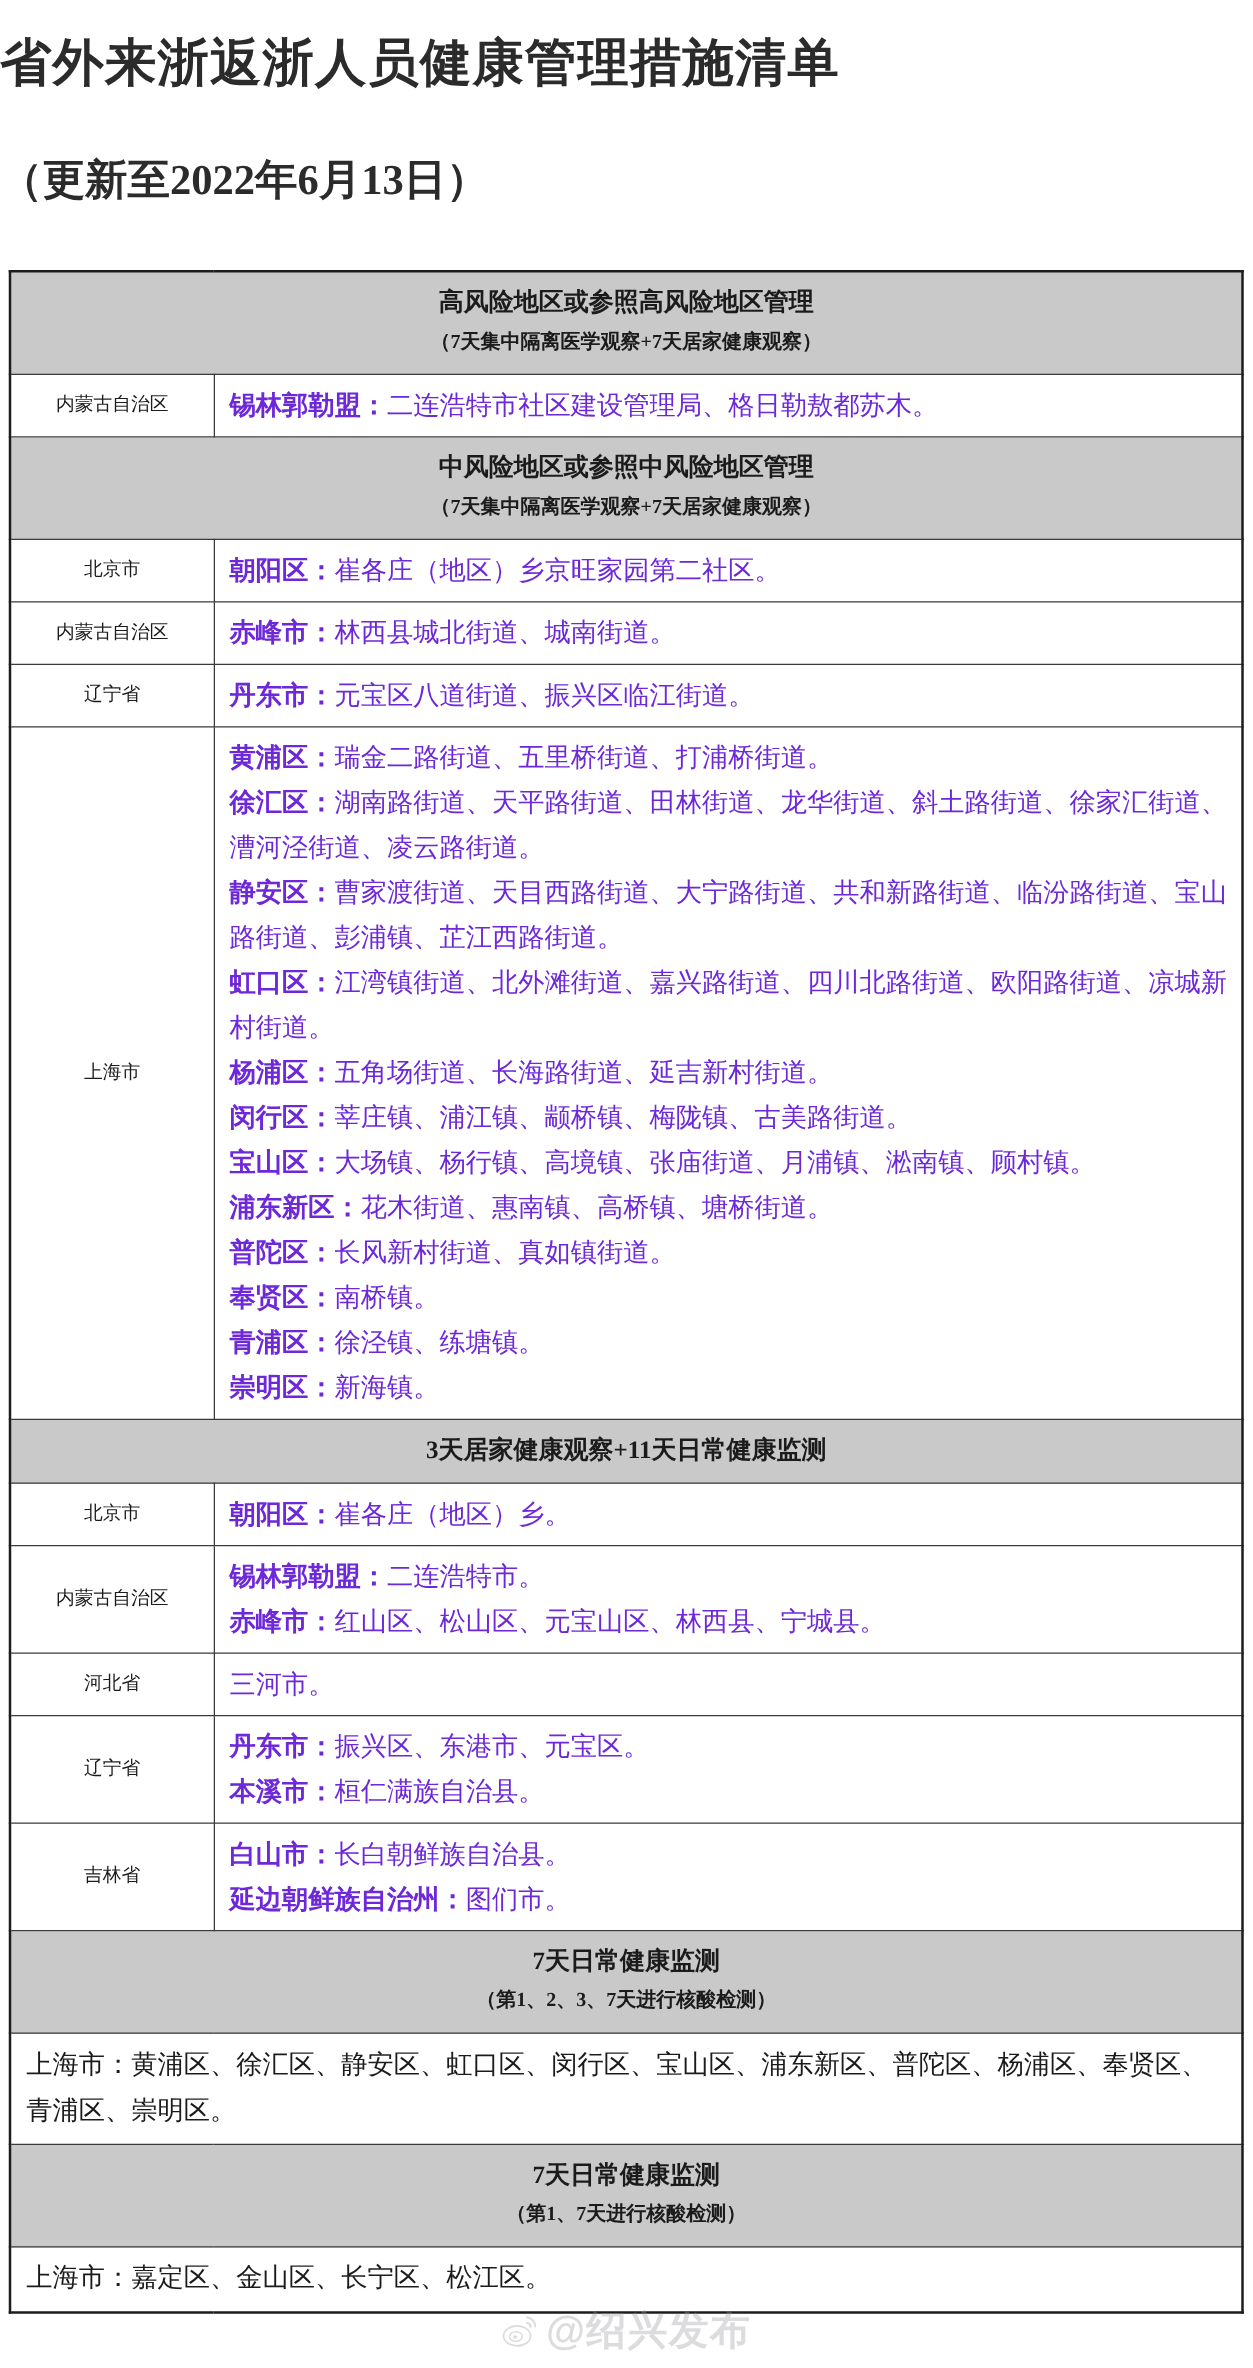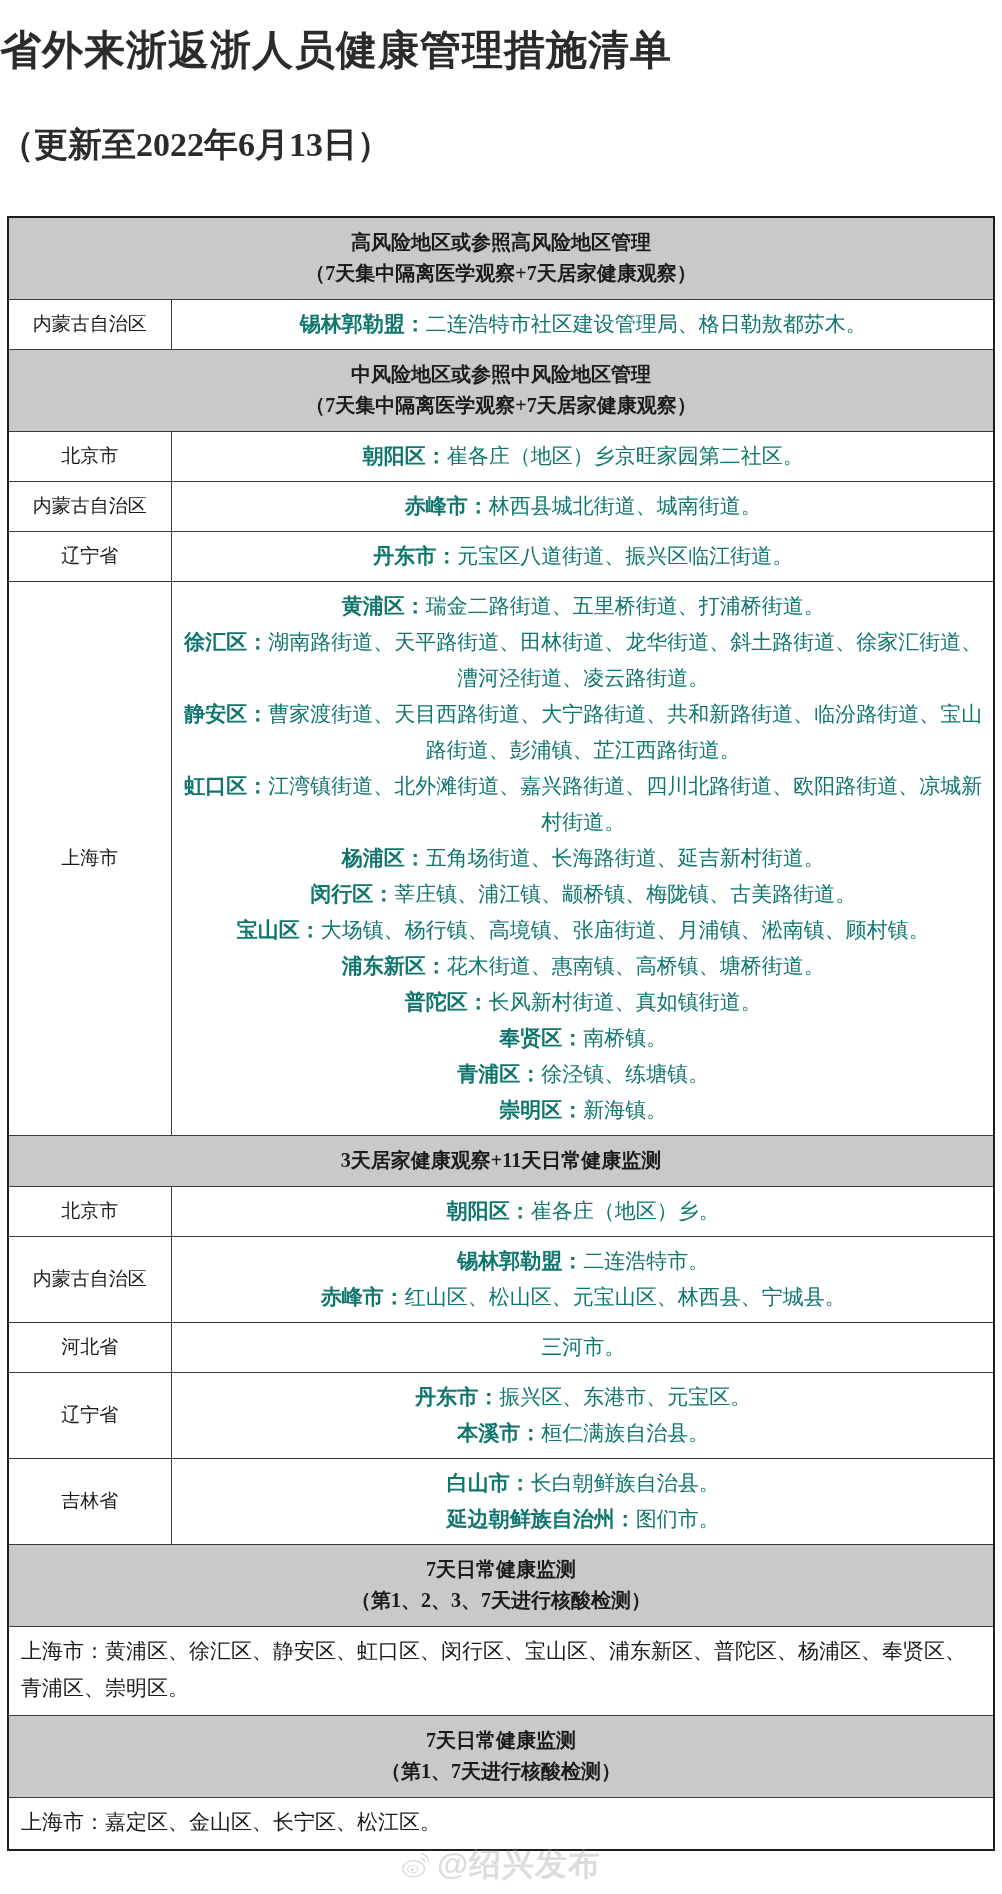--- a/index.html
+++ b/index.html
@@ -57,40 +57,40 @@
     background: #c9c9c9;
     text-align: center;
     font-weight: bold;
     font-size: 20px;
     line-height: 31px;
     padding: 9px 4px 10px 4px !important;
     color: #1b1b1b;
   }
   .band .sub {
     display: block;
-    font-size: 20px;
+    font-size: 16px;
     font-weight: bold;
     text-align: center;
   }
 
   td.region {
     width: 163px;
     text-align: center;
-    font-size: 19px;
+    font-size: 15px;
     line-height: 30px;
     padding: 7px 2px 8px 2px !important;
     white-space: nowrap;
     color: #1b1b1b;
   }
   td.detail {
-    text-align: center;
+    text-align: left;
     font-size: 21px;
     line-height: 36px;
     padding: 6px 10px 7px 12px !important;
-    color: #0f766e;
+    color: #6d28d9;
   }
   td.detail .ln {
     display: block;
     text-indent: 0;
   }
   td.detail .lbl {
     font-weight: bold;
   }
   td.fullrow {
     text-align: left;

